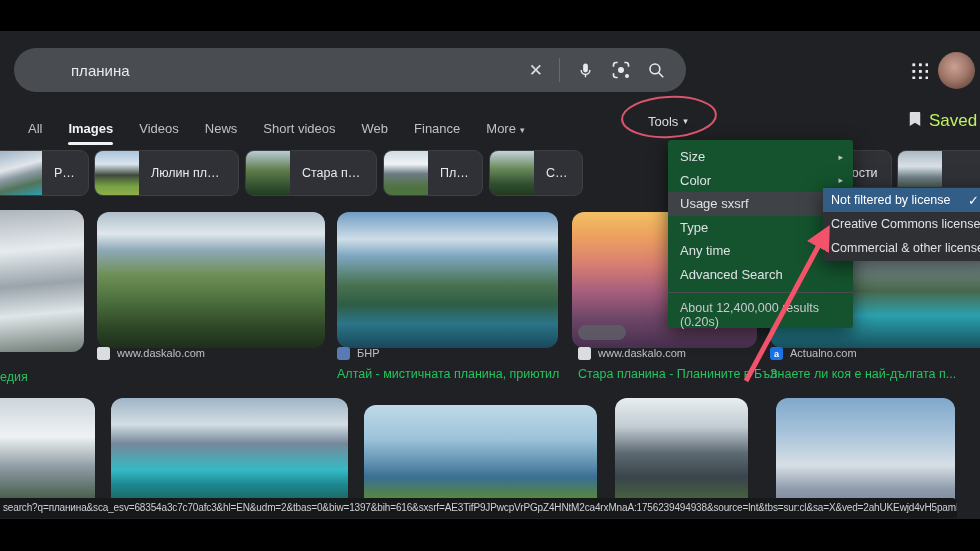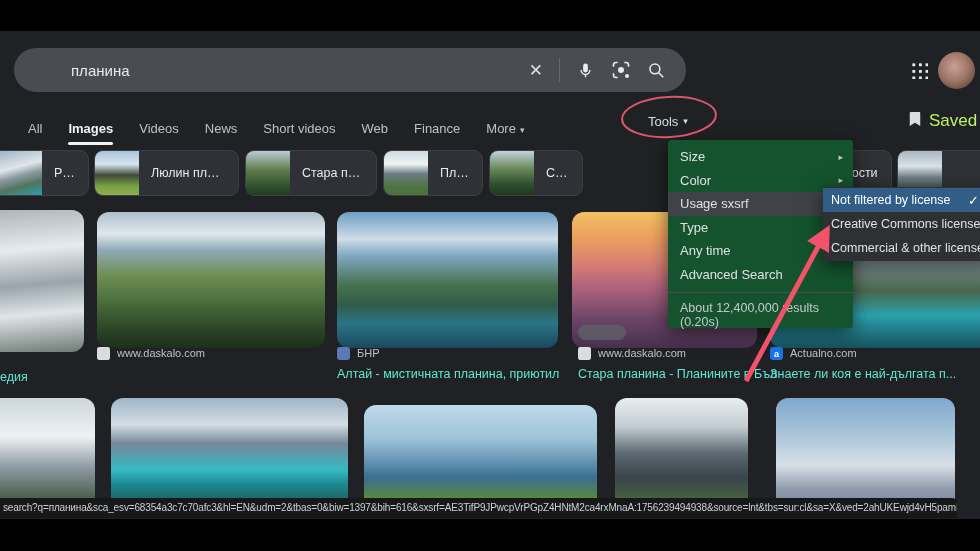--- a/index.html
+++ b/index.html
@@ -80,21 +80,21 @@
 
   
   .cap{position:absolute;z-index:1;width:230px;}
   .cap .src{display:flex;align-items:flex-start;gap:7px;height:16px;}
   .fav{width:13px;height:13px;border-radius:3px;flex:none;display:flex;align-items:center;
        justify-content:center;font-size:9px;font-weight:bold;color:#fff;}
   .fav-gray{background:#dadce0;box-shadow:inset 0 0 0 3px #dadce0,inset 0 0 2px #555;}
   .fav-bnr{background:#5a7ab5;}
   .fav-act{background:#1a73e8;}
   .dom{font-size:11px;color:#bdc1c6;white-space:nowrap;}
-  .ttl{font-size:12.5px;color:#5eead4;margin-top:4px;white-space:nowrap;overflow:hidden;}
+  .ttl{font-size:12.5px;color:#22c55e;margin-top:4px;white-space:nowrap;overflow:hidden;}
   .cap1{left:0;top:335px;width:60px;}
   .cap2{left:97px;top:316px;}
   .cap3{left:337px;top:316px;width:222px;}
   .cap4{left:578px;top:316px;width:200px;}
   .cap5{left:770px;top:316px;width:208px;}
 
   
   .r2t1{left:0;top:367px;width:95px;height:120px;border-radius:0 12px 12px 0;
     background:linear-gradient(180deg,#cdd6dc 0%,#eef2f4 32%,#8d9aa2 58%,#3e5540 88%);}
   .r2t2{left:111px;top:367px;width:237px;height:120px;

